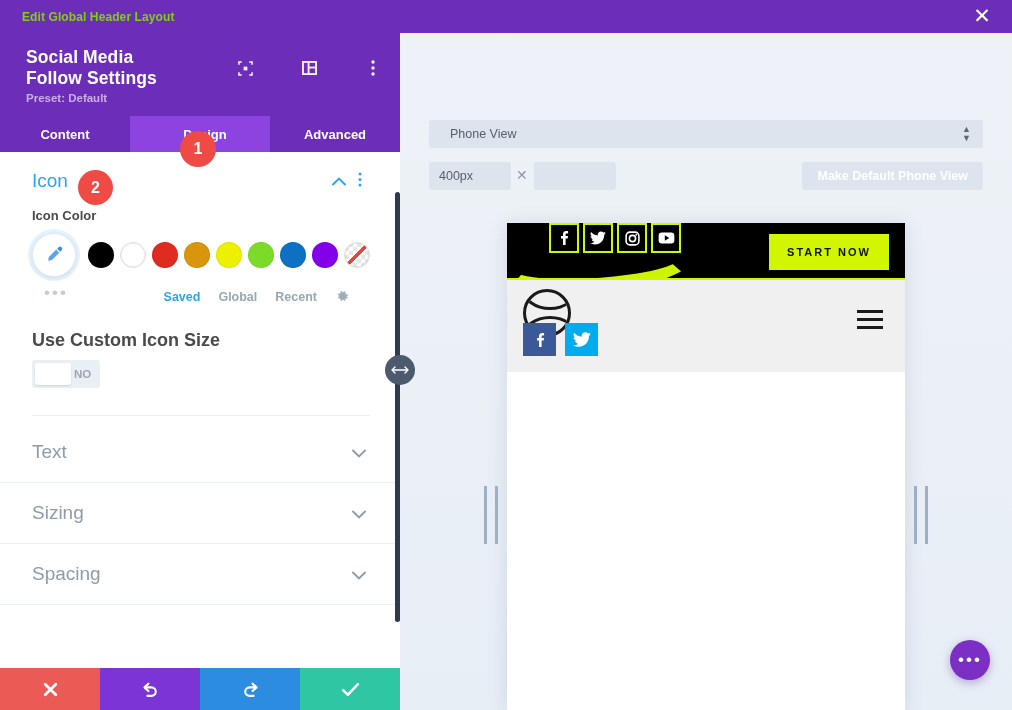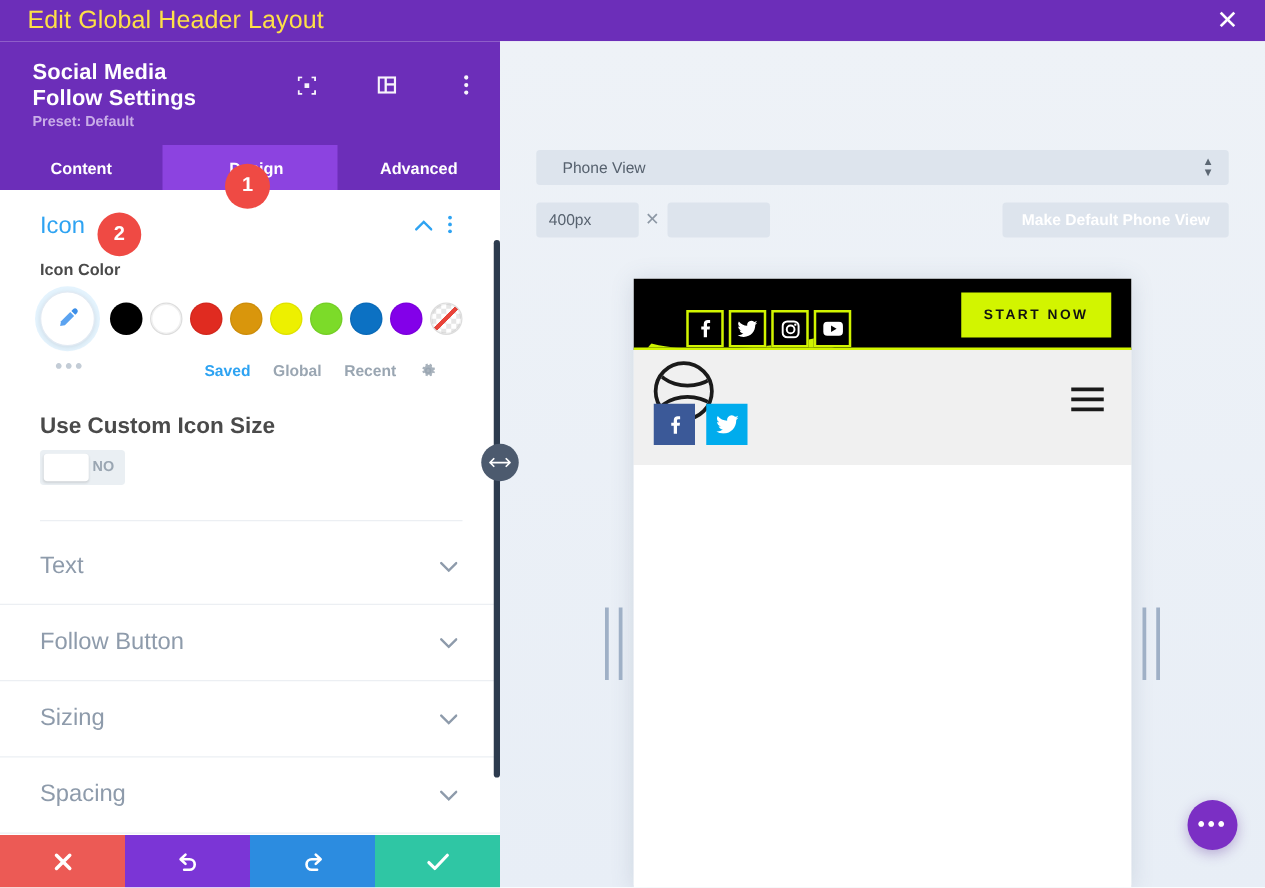--- a/index.html
+++ b/index.html
@@ -11,21 +11,21 @@
   }
   #app { position: relative; width: 1012px; height: 710px; }
 
   
   .topbar {
     position: absolute; left: 0; top: 0; width: 1012px; height: 33px;
     background: #6c2eb9;
     display: flex; align-items: center;
   }
   .topbar-title {
-    color: #fde047; font-size: 20px; font-weight: normal;
+    color: #84cc16; font-size: 12px; font-weight: bold;
     margin-left: 22px; letter-spacing: .1px;
   }
   .topbar-close {
     position: absolute; right: 18px; top: 5px;
     width: 24px; height: 24px;
     color: #fff; font-size: 21px; line-height: 22px; text-align: center;
     cursor: pointer; font-family: "DejaVu Sans", sans-serif;
   }
 
   
@@ -192,21 +192,21 @@
   }
 
   
   .phone {
     position: absolute; left: 107px; top: 190px;
     width: 398px; height: 487px; background: #fff;
     box-shadow: 0 2px 18px rgba(80,100,130,.18);
   }
   .ph-header {
     height: 57px; background: #000; position: relative; overflow: hidden;
-    display: flex; align-items: flex-end; border-bottom: 2px solid #d2f500; padding-left: 28px;
+    display: flex; align-items: flex-start; border-bottom: 2px solid #d2f500; padding-left: 28px;
   }
   .swoosh {
     position: absolute; left: -8px; top: 12px; width: 195px; height: 56px;
     border-radius: 50%;
     border: 13px solid #cdf400; border-top-color: transparent;
     border-left-color: transparent; border-right-color: transparent;
     transform: rotate(-4deg);
   }
   .soc-row { display: flex; gap: 4px; margin-left: 14px; position: relative; z-index: 3; }
   .soc {
@@ -384,28 +384,20 @@
 
       <div class="sec">
         <div class="sec-title">Text</div>
         <div class="chev-dn">
           <svg width="14" height="9" viewBox="0 0 14 9">
               <path d="M1 1.5l6 6 6-6" stroke="#8e9bab" stroke-width="1.9" fill="none" stroke-linecap="round"></path>
             </svg>
         </div>
       </div>
       <div class="sec">
-        <div class="sec-title">Follow Button</div>
-        <div class="chev-dn">
-          <svg width="14" height="9" viewBox="0 0 14 9">
-              <path d="M1 1.5l6 6 6-6" stroke="#8e9bab" stroke-width="1.9" fill="none" stroke-linecap="round"></path>
-            </svg>
-        </div>
-      </div>
-      <div class="sec">
         <div class="sec-title">Sizing</div>
         <div class="chev-dn">
           <svg width="14" height="9" viewBox="0 0 14 9">
               <path d="M1 1.5l6 6 6-6" stroke="#8e9bab" stroke-width="1.9" fill="none" stroke-linecap="round"></path>
             </svg>
         </div>
       </div>
       <div class="sec">
         <div class="sec-title">Spacing</div>
         <div class="chev-dn">

